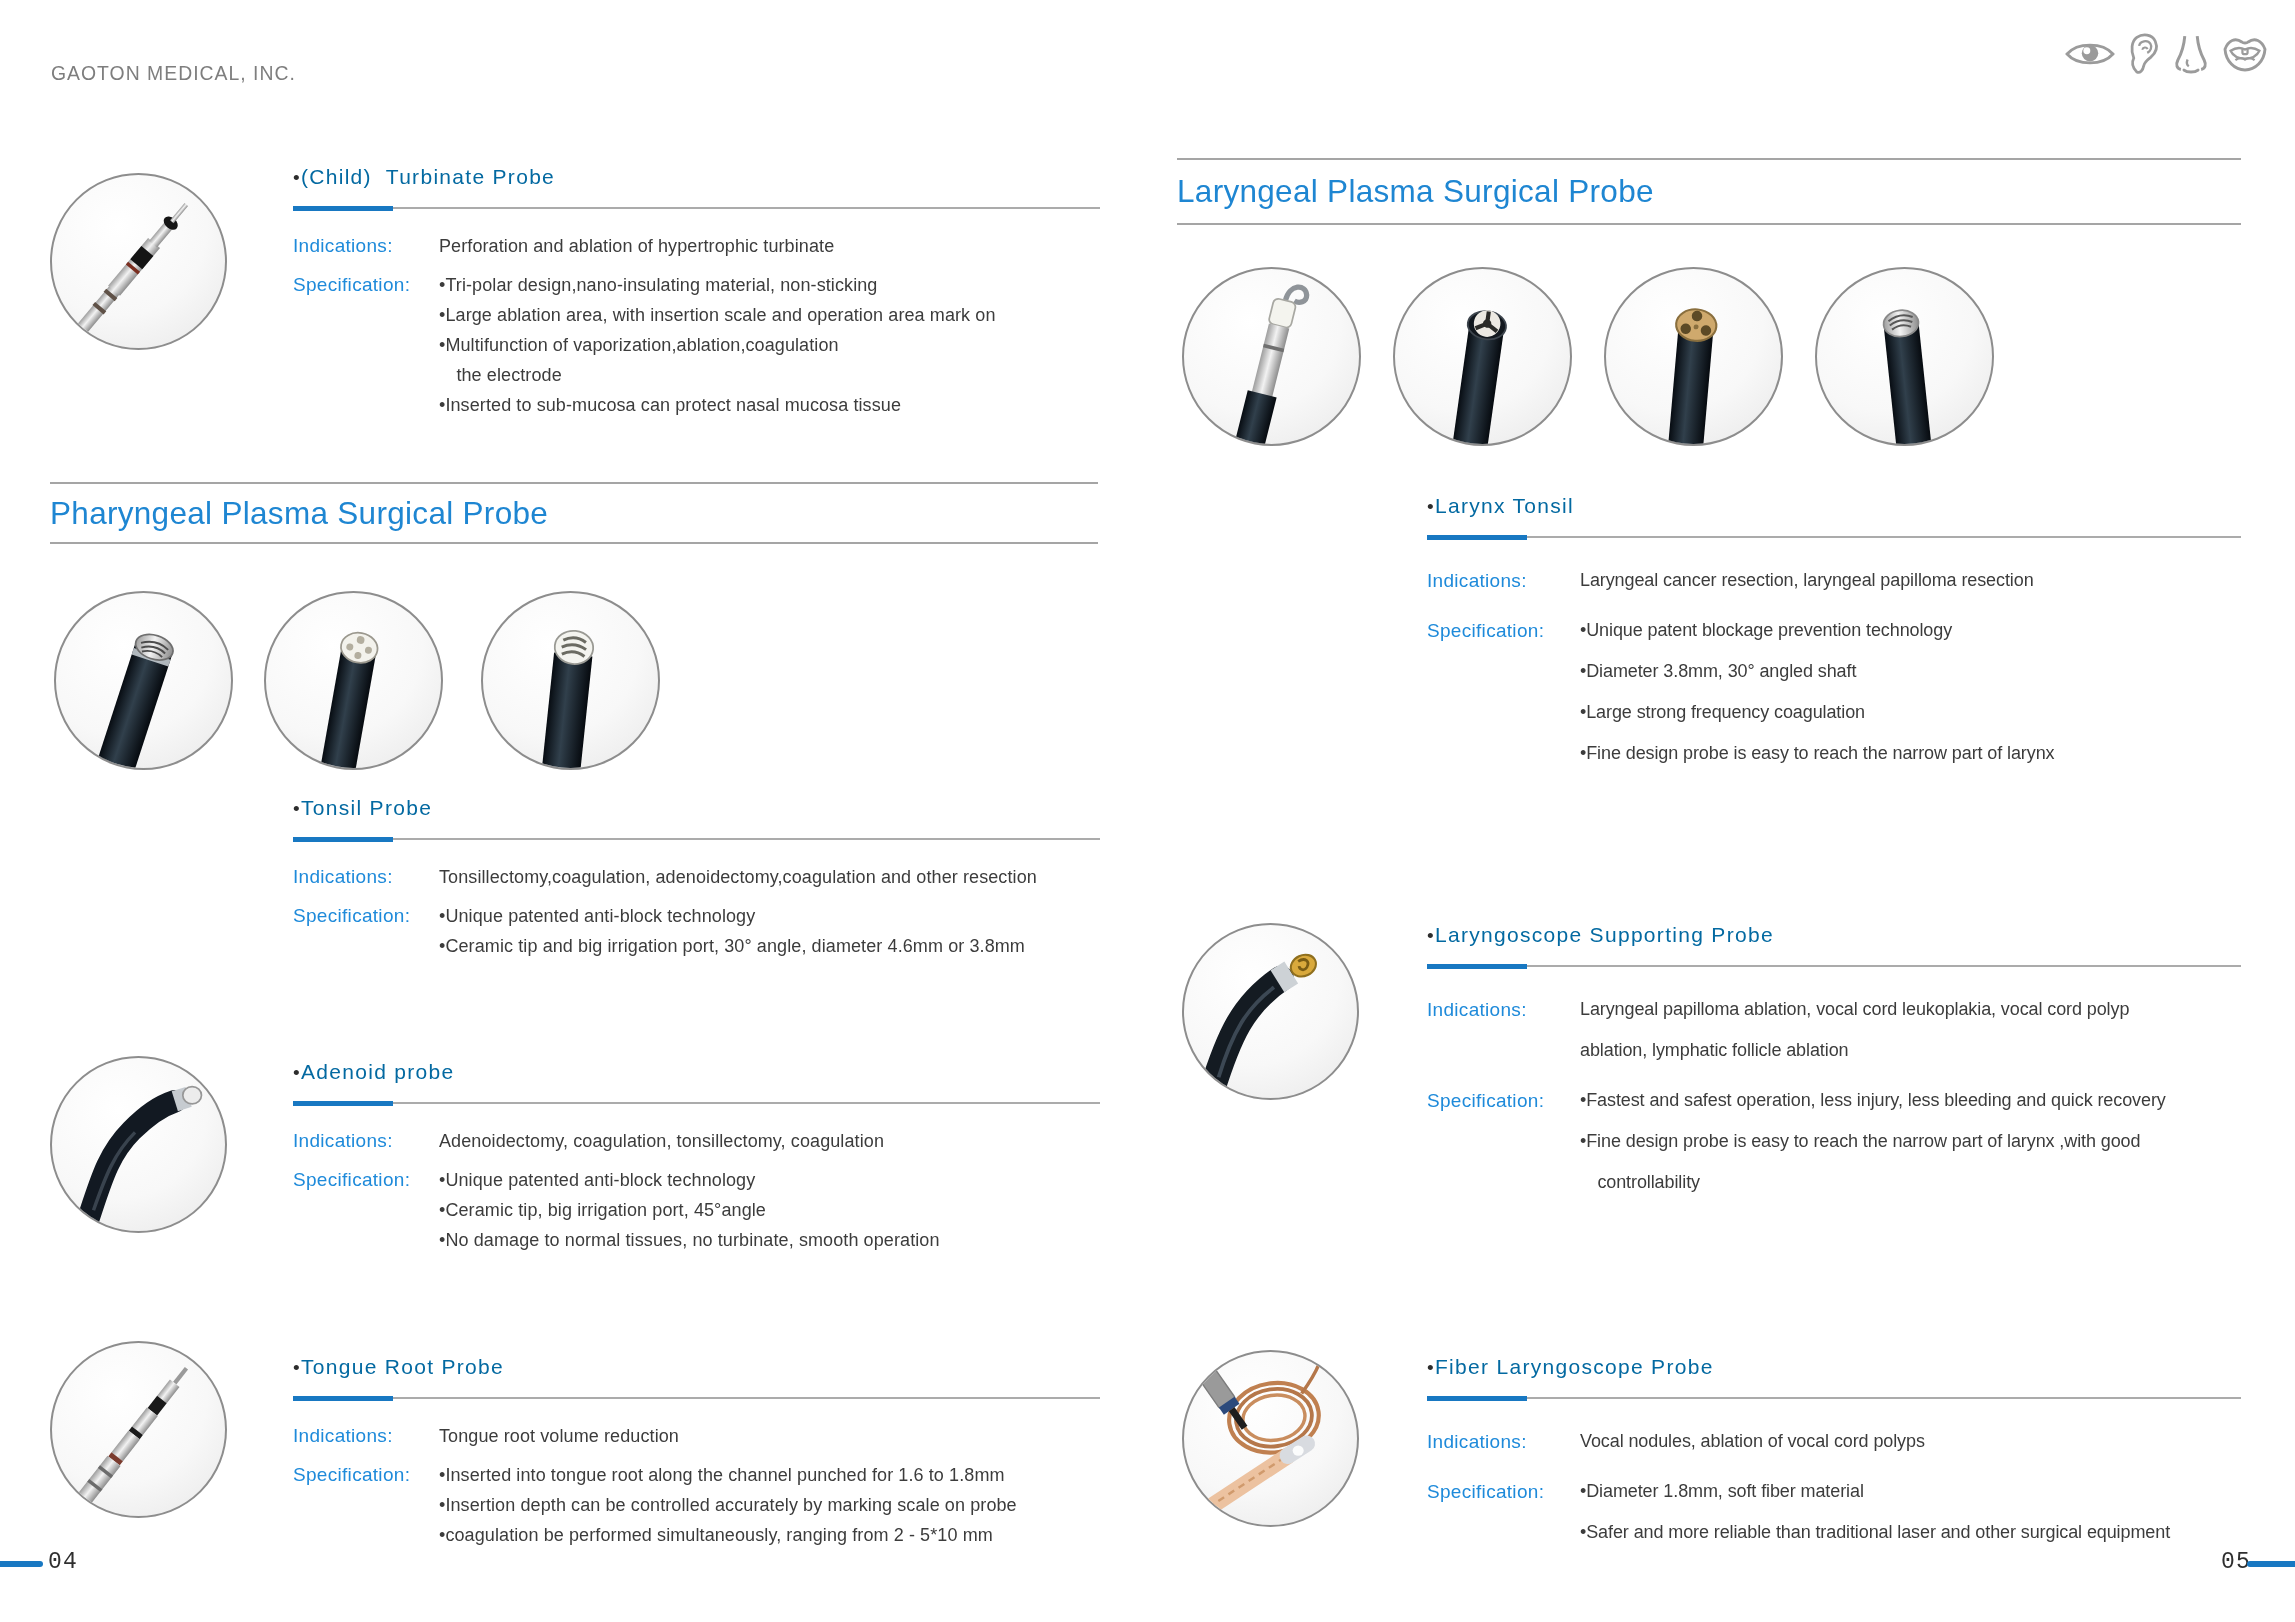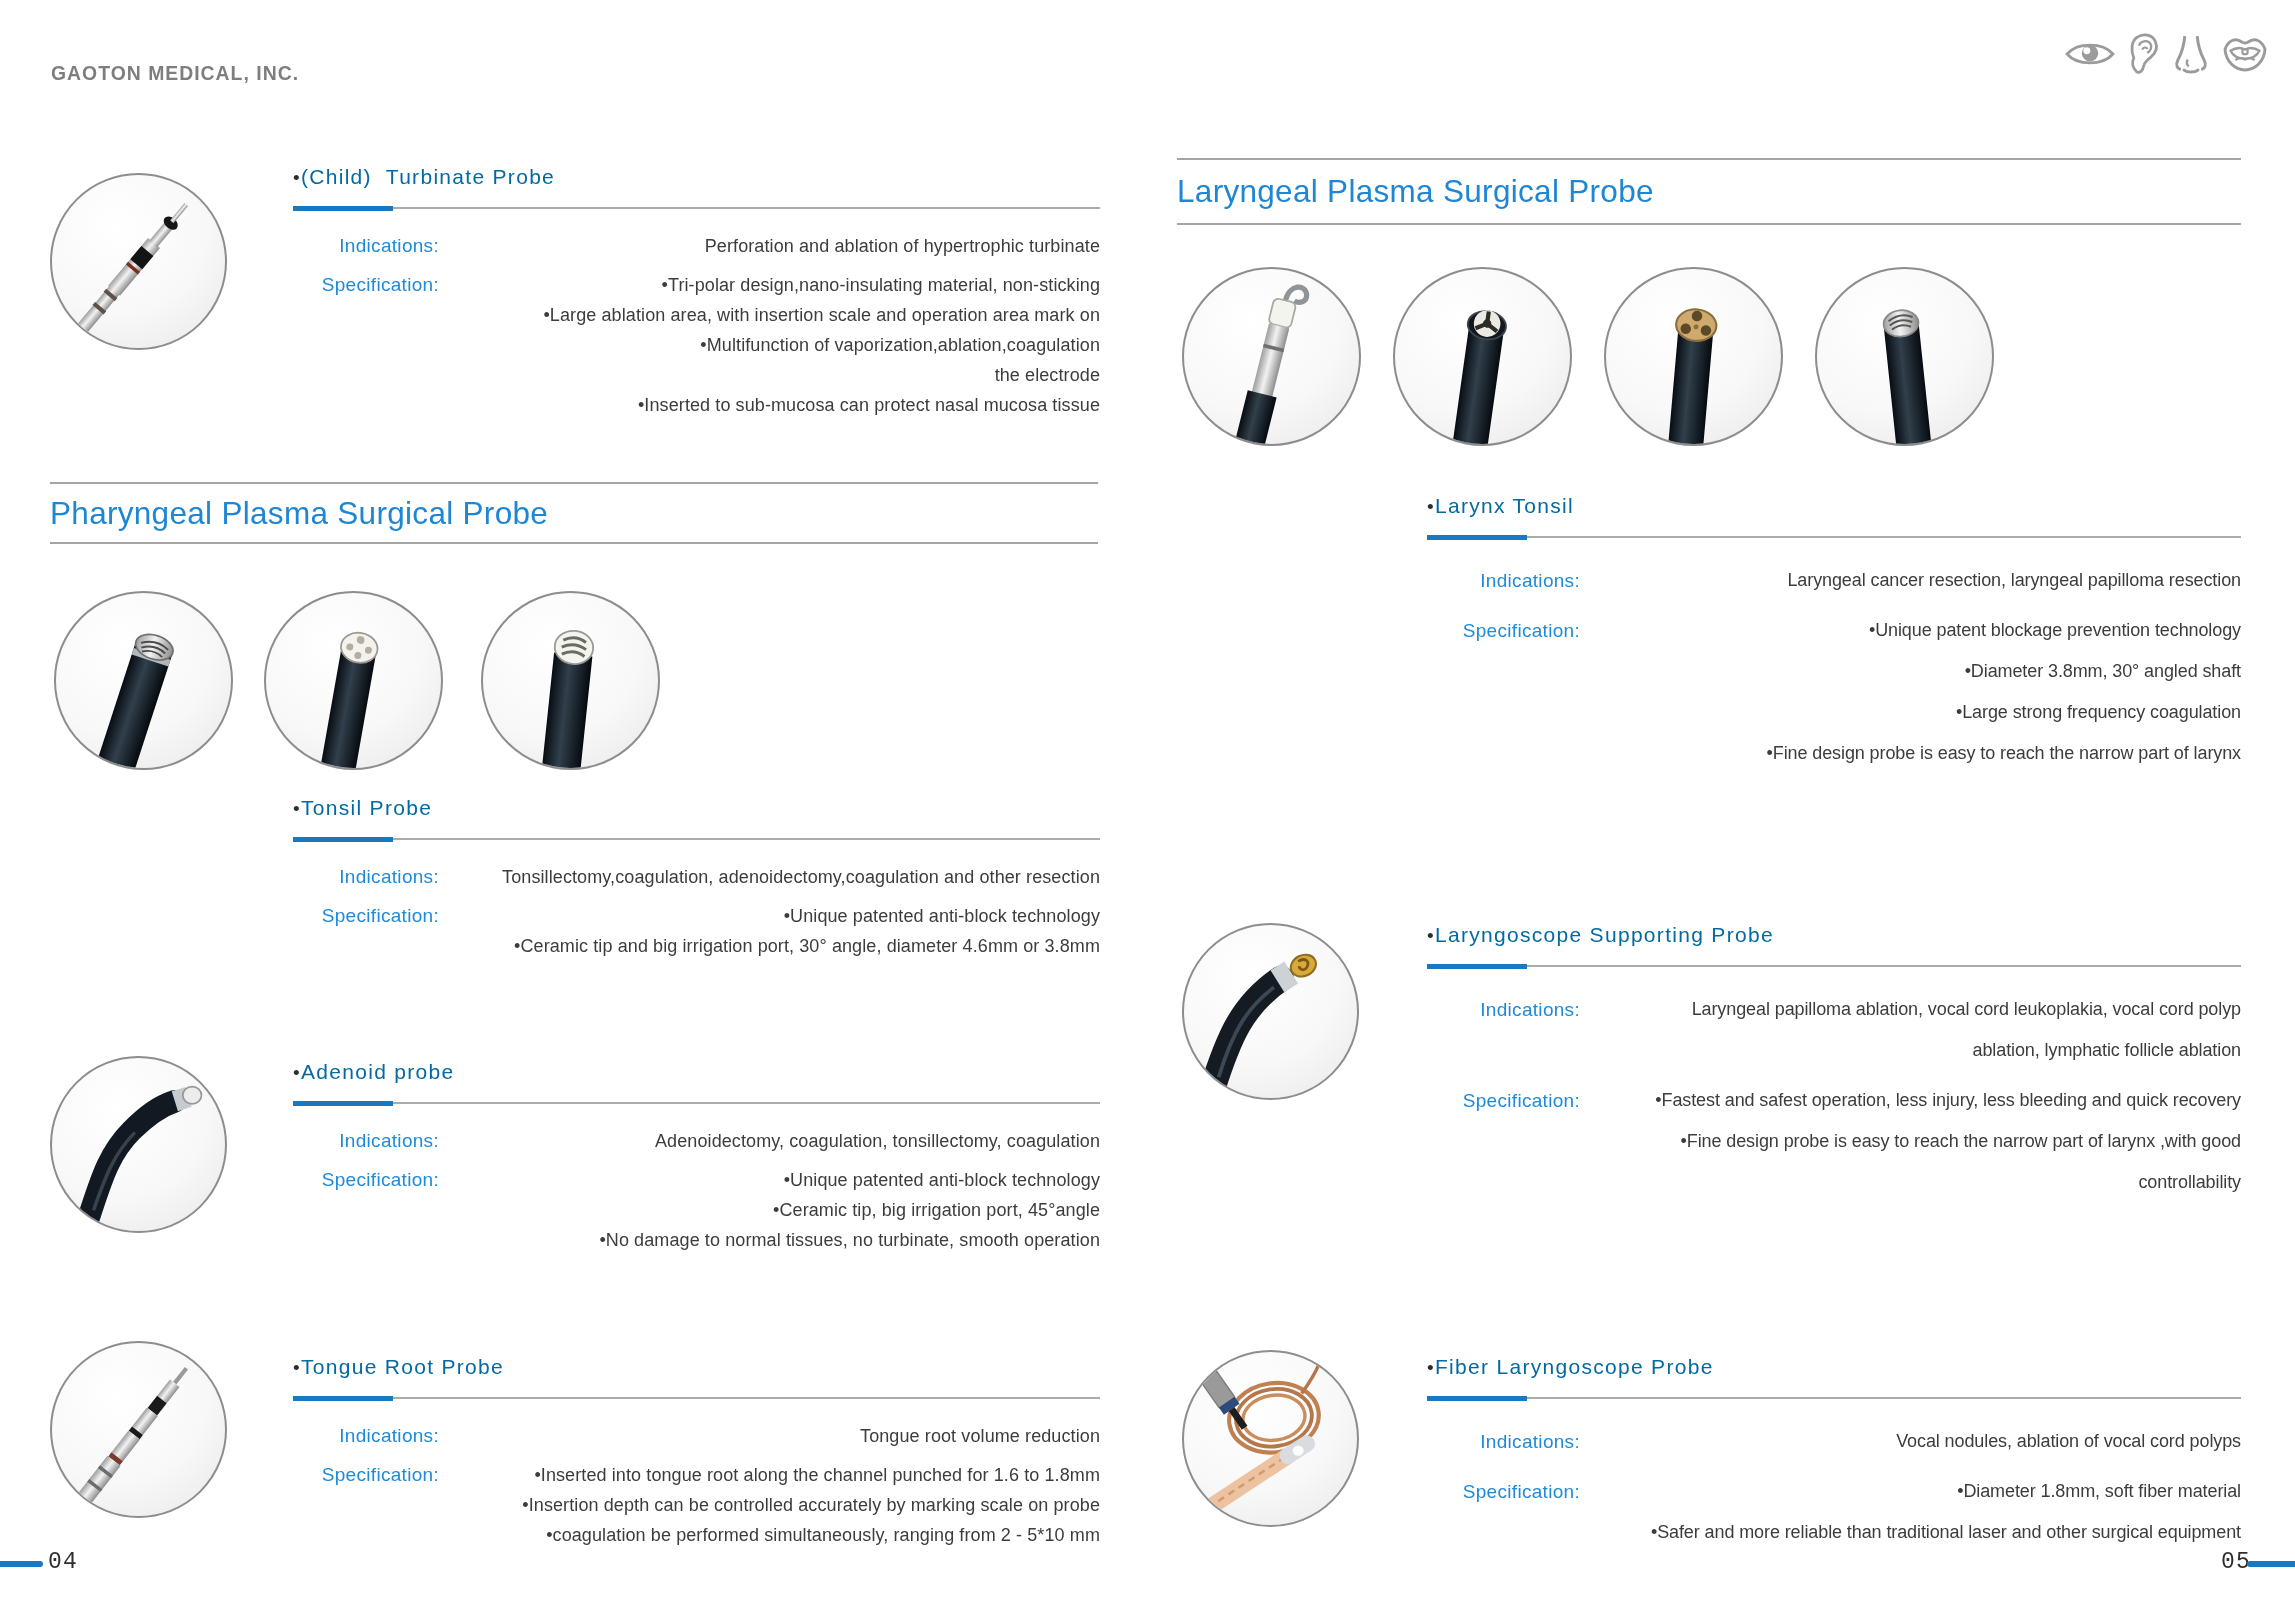--- a/index.html
+++ b/index.html
@@ -1,39 +1,39 @@
 <!DOCTYPE html>
 <html style="font-size:10.7px"><head>
 <meta charset="utf-8">
 <style>
   html,body{margin:0;padding:0;background:#fff;}
   .page{position:relative;width:2295px;height:1622px;background:#ffffff;
         font-family:"Liberation Sans", sans-serif;color:#3c3c3c;overflow:hidden;}
 
   
-  .brand{position:absolute;left:51px;top:62px;font-size:19.4px;font-weight:bold;
+  .brand{position:absolute;left:51px;top:62px;font-size:19.4px;font-weight:normal;
          letter-spacing:1px;color:#7e7e7e;}
 
   
   .ent-icons{position:absolute;left:2064px;top:32px;display:flex;gap:10.7px;align-items:center;}
   .ent-icons svg{display:block;}
 
   
   .group-head{position:absolute;border-top:2px solid #a5a5a5;border-bottom:2px solid #a5a5a5;
               display:flex;align-items:center;}
   .group-head .gh-text{font-size:31.5px;color:#1e86d2;letter-spacing:0.3px;font-weight:400;}
 
   
   .section{position:absolute;}
   .sec-title{font-size:21px;line-height:24px;color:#0369a1;letter-spacing:1.3px;white-space:pre;}
   .sec-title::before{content:"\2022 ";font-size:19px;color:#2d2d2d;}
   .rule{position:relative;height:4.7px;margin-top:16px;}
   .rule::before{content:"";position:absolute;left:0;right:0;top:1.3px;height:2px;background:#ababab;}
   .rule .rule-blue{position:absolute;left:0;top:0;width:100px;height:4.7px;background:#1878c2;}
-  .row{display:flex;margin-top:20px;text-align:right;}
+  .row{display:flex;margin-top:20px;}
   .row.spec-row{margin-top:9.4px;}
   .lbl{flex:none;width:146px;font-size:19px;line-height:30px;color:#1e8ada;letter-spacing:0.3px;}
   .val{flex:1;}
   .line{font-size:18px;line-height:30px;letter-spacing:0.1px;color:#3c3c3c;white-space:pre-wrap;}
   .line.b::before{content:"\2022 ";color:#3c3c3c;}
   .line.cont{padding-left:17.4px;}
 
   
   .pright .lbl{width:153px;line-height:41px;}
   .pright .line{line-height:41px;letter-spacing:-0.1px;}

